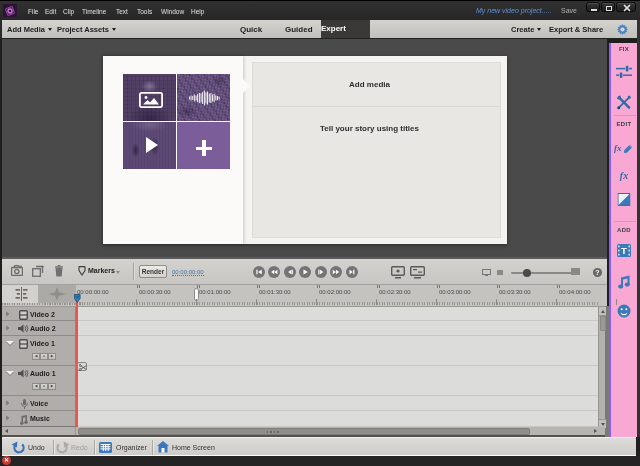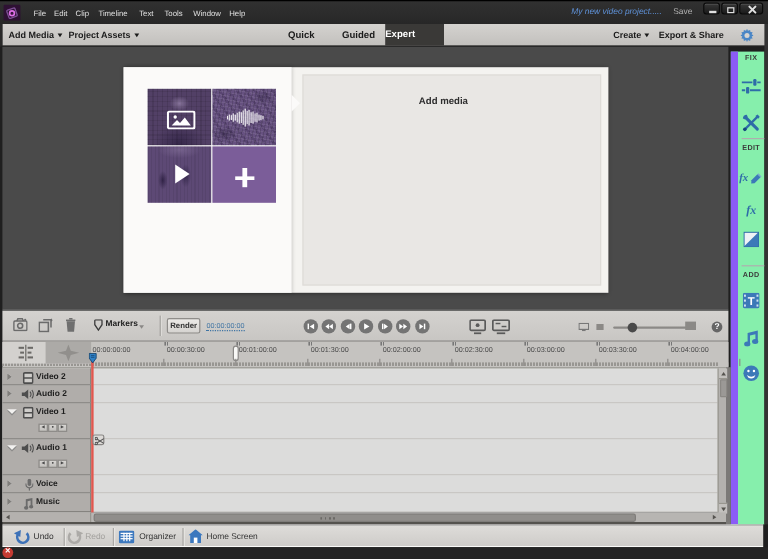--- a/index.html
+++ b/index.html
@@ -52,21 +52,21 @@
   radial-gradient(ellipse 6px 12px at 24% 60%, rgba(15,6,35,0.55), transparent 65%),
   radial-gradient(ellipse 7px 15px at 60% 52%, rgba(18,10,40,0.5), transparent 65%),
   radial-gradient(ellipse 26px 10px at 50% 6%, rgba(180,160,200,0.28), transparent 70%),
   repeating-linear-gradient(90deg, rgba(0,0,0,0.07) 0 1px, transparent 1px 3px),
   #5d4975; }
 #tileBR { left:54px; top:48px; width:53px; height:47px; background:#7b5d99; }
 .ticon { position:absolute; }
 #caption { position:absolute; left:4px; top:139px; width:140px; text-align:center; font-size:7.5px; line-height:9.8px; color:#5c5c5c; }
 
 
-#sidebar { left:609px; top:42.5px; width:28px; height:394.5px; background:#86efac; border-left:6px solid #8b5cf6; }
+#sidebar { left:609px; top:42.5px; width:28px; height:394.5px; background:#f9a8d4; border-left:2px solid #8b5cf6; }
 #sidebar .slabel { position:absolute; width:100%; text-align:center; font-size:6px; font-weight:bold; color:#3c3c3c; letter-spacing:0.3px; }
 #sidebar .sep { position:absolute; left:3px; width:22px; height:1px; background:#aeaeae; }
 #sidebar .sicon { position:absolute; left:50%; transform:translateX(-50%); }
 .fx { font-style:italic; font-weight:bold; color:#2e6ca8; font-family:"Liberation Serif", serif; }
 #rightedge { left:637px; top:20px; width:3px; height:417px; background:#333333; }
 
 
 #ttoolbar { left:2px; top:259px; width:605px; height:26px; background:linear-gradient(#d4d2cf,#c8c6c3); border-bottom:1px solid #a3a19e; }
 #render { position:absolute; left:137px; top:6px; width:28px; height:13px; background:linear-gradient(#eceae7,#d5d3d0); border:1px solid #8f8d8a; border-radius:2px; font-size:6.5px; font-weight:bold; color:#333; text-align:center; line-height:11px; }
 #tcode { position:absolute; left:170px; top:9.5px; font-size:6px; color:#3f74a3; border-bottom:1px dotted #3f74a3; }
@@ -162,20 +162,21 @@
   <svg class="abs" style="left:615px; top:4px" width="11" height="11" viewBox="0 0 11 11">
       <path fill="#4a86c6" d="M5.5 0 L6.3 1.6 L8.1 0.9 L8.4 2.7 L10.2 2.9 L9.4 4.6 L11 5.5 L9.4 6.4 L10.2 8.1 L8.4 8.3 L8.1 10.1 L6.3 9.4 L5.5 11 L4.7 9.4 L2.9 10.1 L2.6 8.3 L0.8 8.1 L1.6 6.4 L0 5.5 L1.6 4.6 L0.8 2.9 L2.6 2.7 L2.9 0.9 L4.7 1.6 Z"></path>
       <circle cx="5.5" cy="5.5" r="2.1" fill="#d6d4d1"></circle>
     </svg>
 </div>
 
 <div class="abs" id="main">
   <div id="card">
     <div id="list">
       <div class="row">Add media</div>
+      <div class="row">Tell your story using titles</div>
     </div>
     <div id="leftpanel">
       <div id="grid">
         <div class="tile" id="tileTL">
           <svg class="ticon" style="left:16px;top:18px" width="24" height="16" viewBox="0 0 24 16">
               <rect x="0.9" y="0.9" width="22.2" height="14.2" rx="1.5" fill="none" stroke="#fff" stroke-width="1.8"></rect>
               <path d="M4 12.5 L8.5 8 L11 10.5 L15 6 L20 12.5 Z" fill="#fff"></path>
               <circle cx="7" cy="5.5" r="1.4" fill="#fff"></circle>
             </svg>
         </div>

